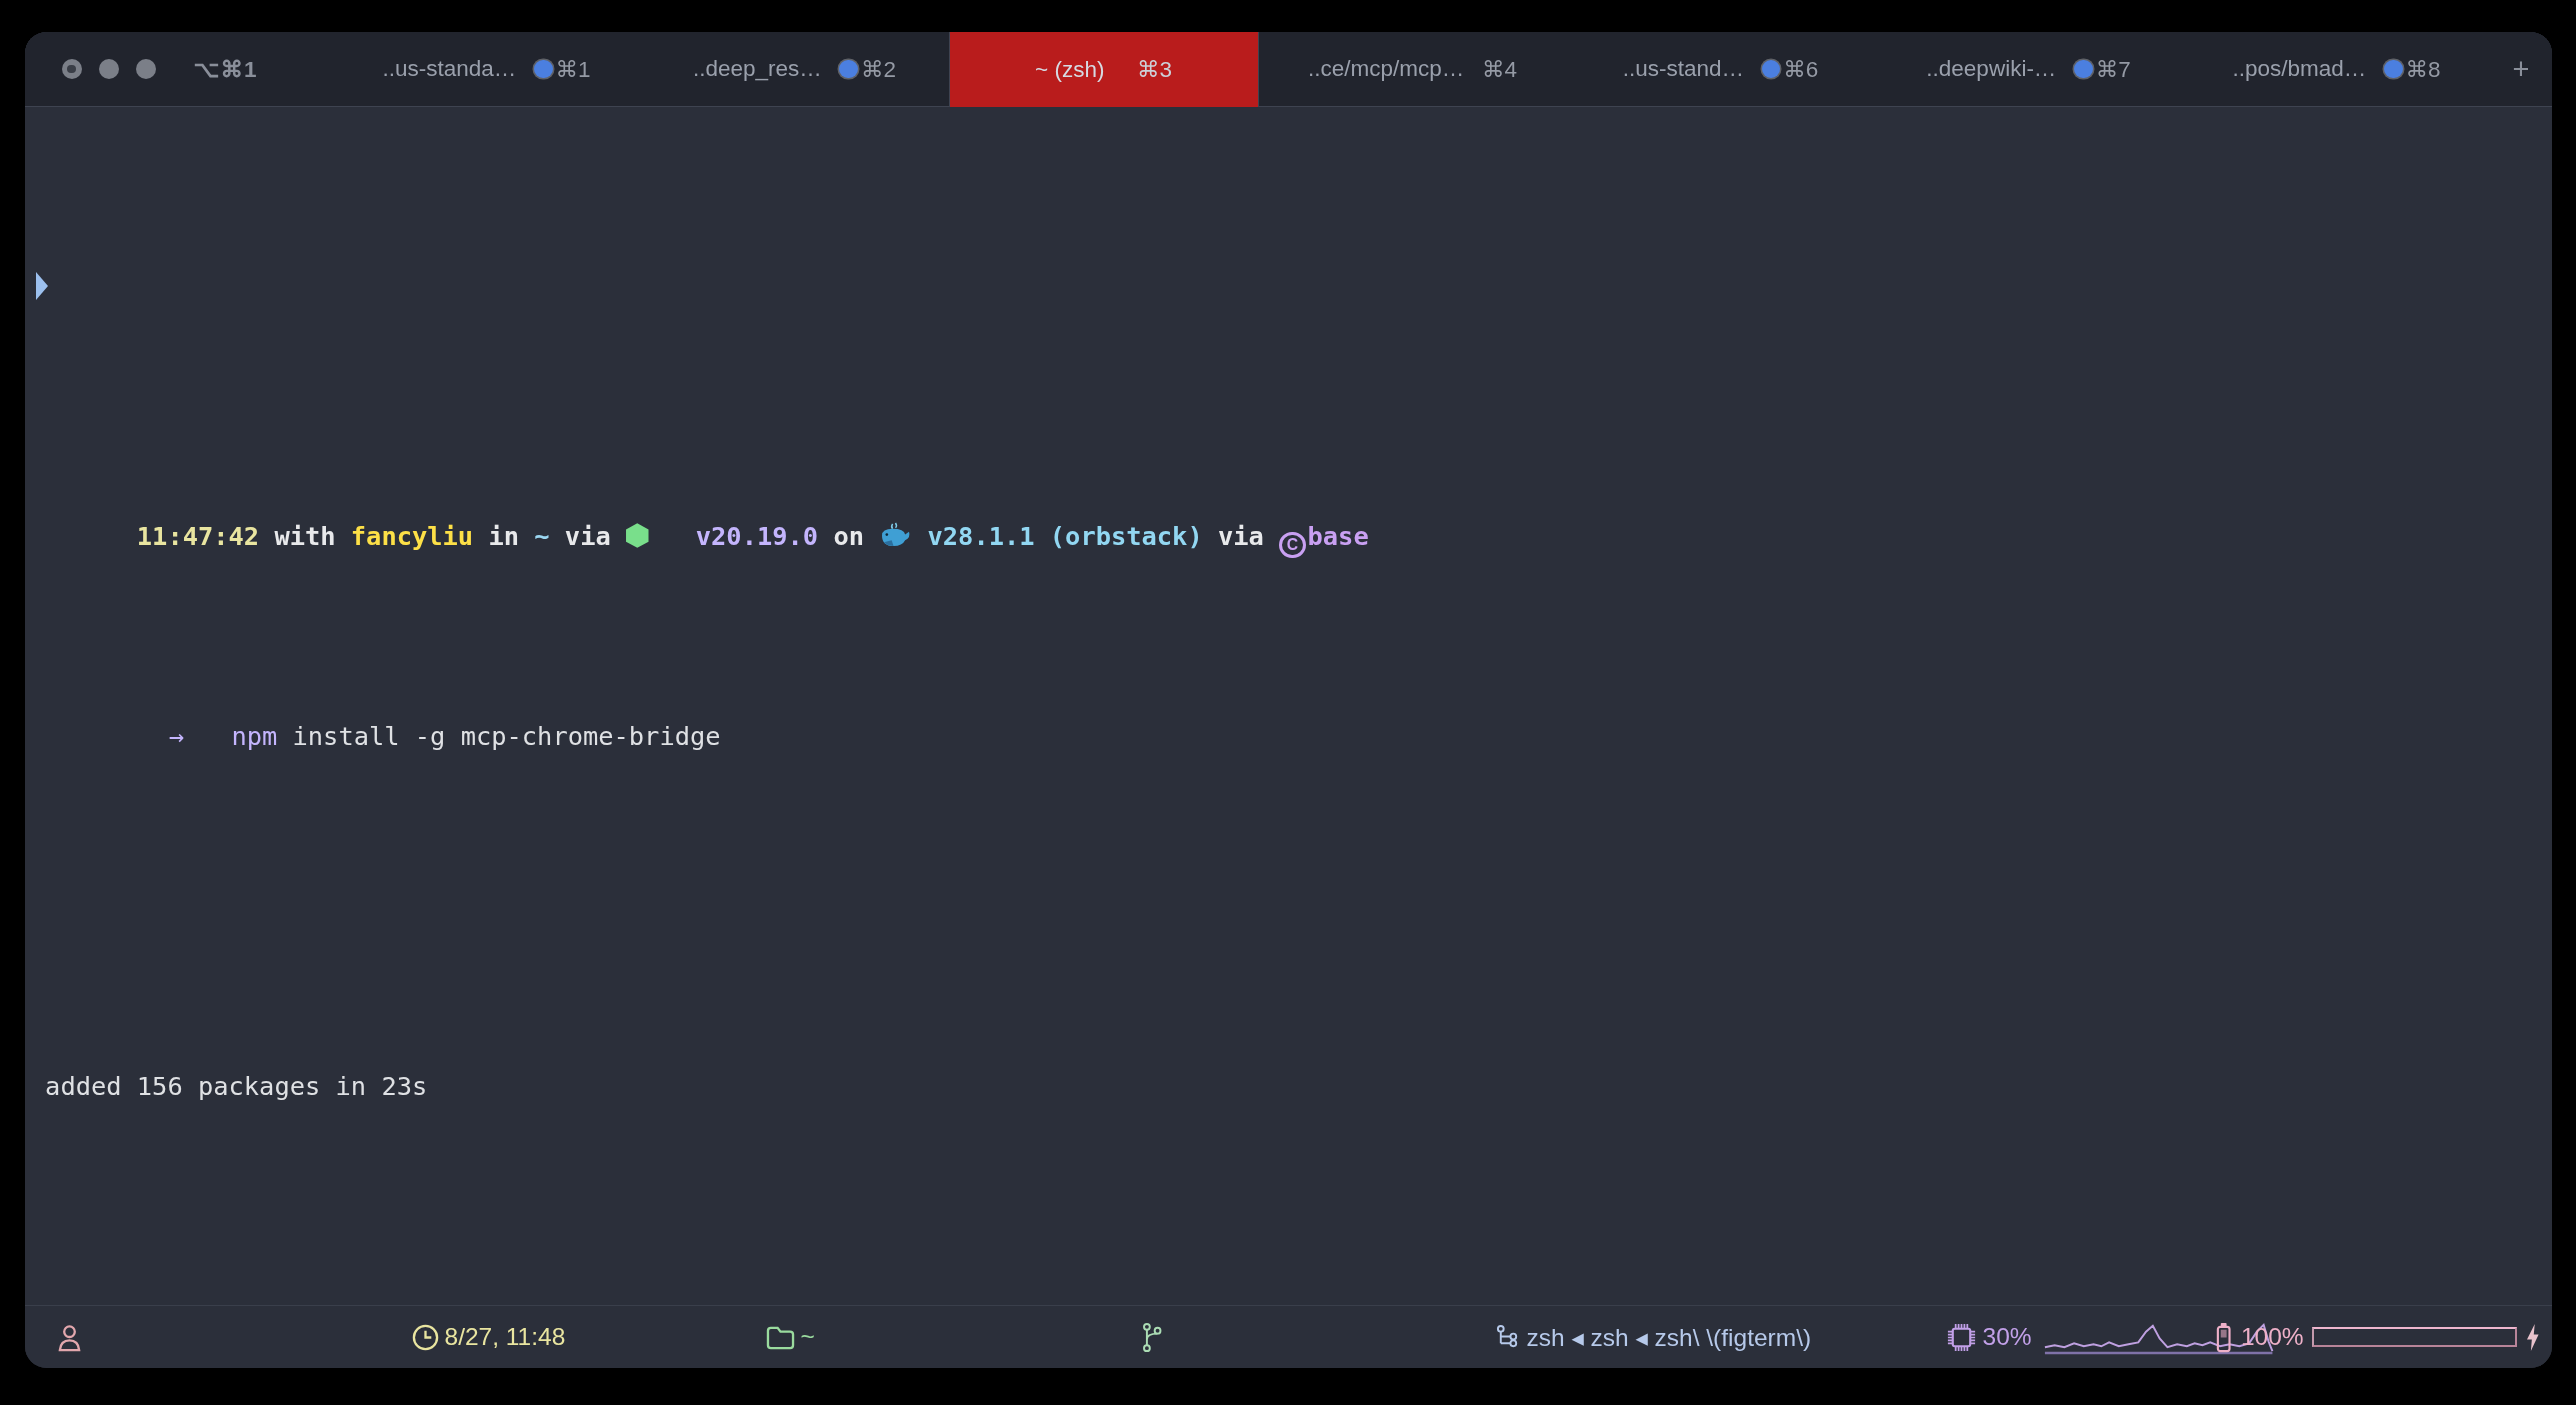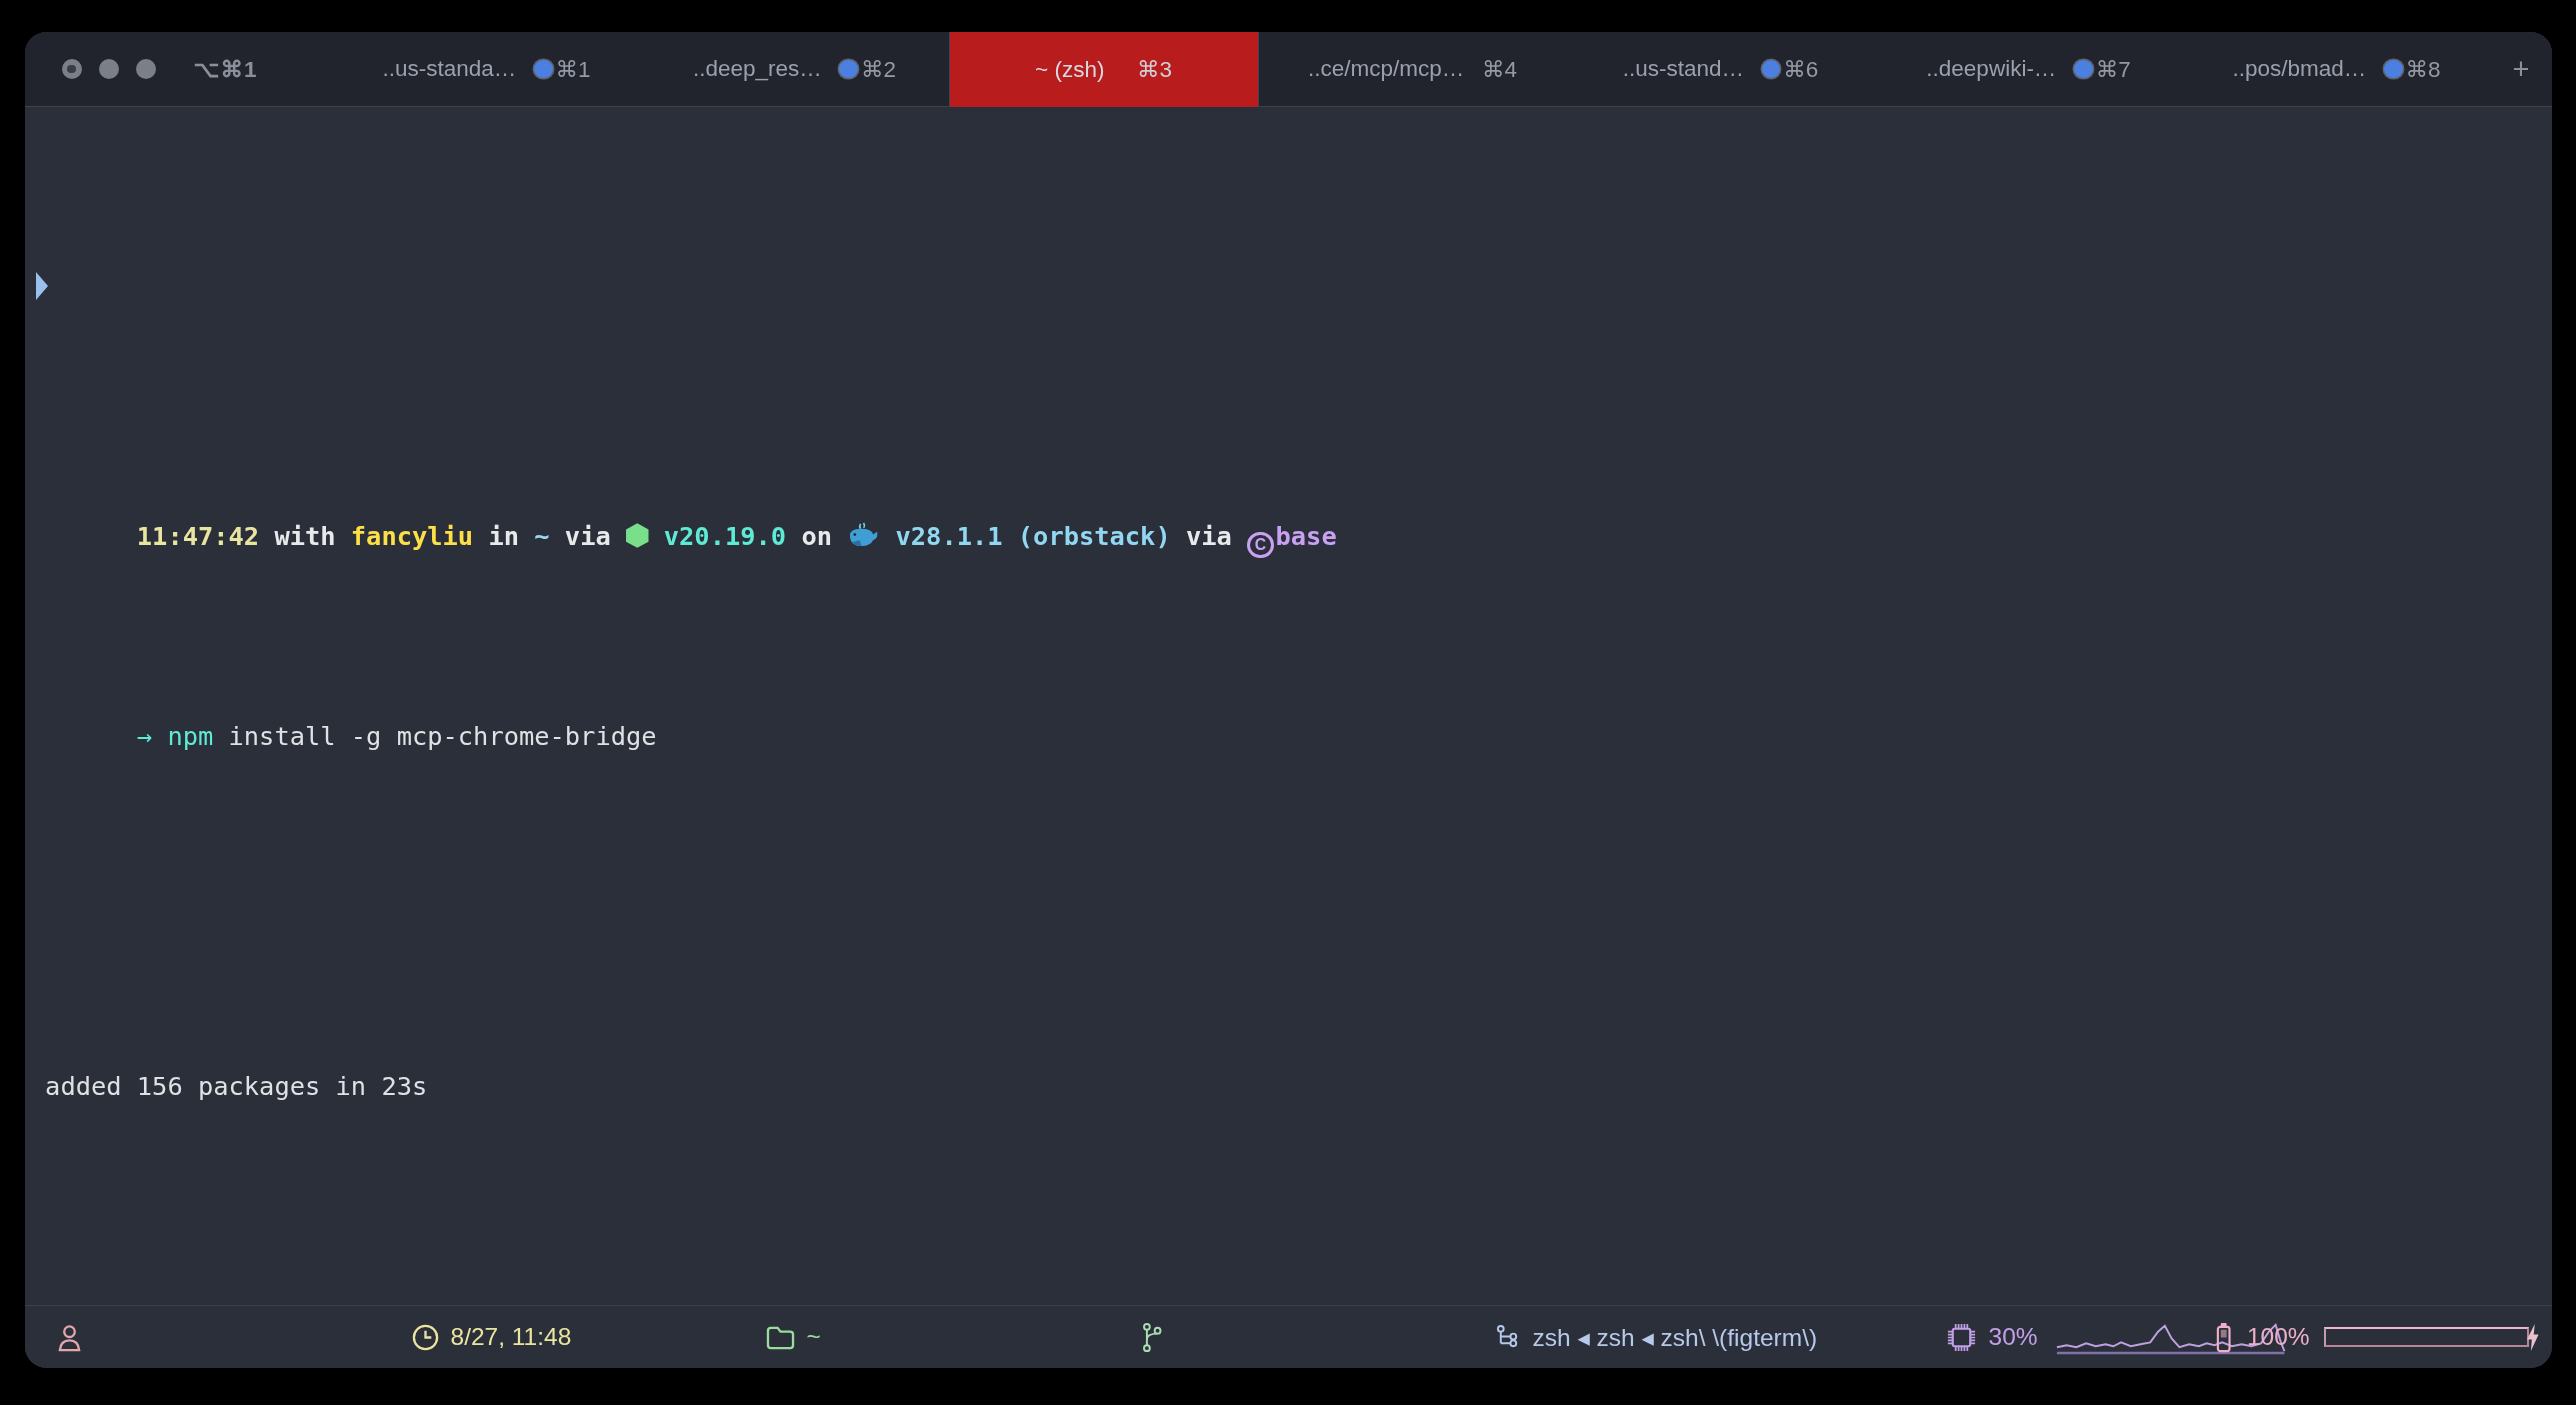--- a/index.html
+++ b/index.html
@@ -35,36 +35,36 @@
   
   .terminal { position:relative; height:1198px; padding:3.9px 19.6px 0 20.6px;
     font-family:"DejaVu Sans Mono", monospace; font-size:25.4px; line-height:50px;
     color:#dfe1e4; white-space:pre; }
   .row { height:50px; position:relative; }
   .prompt span { font-weight:bold; }
   .c-yellow { color:#e9e5a0;margin-top:47px; }
   .c-white  { color:#e8e9eb; }
   .c-pink   { color:#fde047; }
   .c-cyan   { color:#9bd7f2; }
-  .c-green  { color:#5eead4; }
+  .c-green  { color:#c4b5fd;margin-left:32px; }
   .c-blue   { color:#92d7f2; }
   .c-purple { color:#c9a0f2; }
   .mark { position:absolute; left:-8.8px; top:10.8px; width:0; height:0;
     border-left:12.7px solid #9cc0ee; border-top:14.7px solid transparent; border-bottom:14.7px solid transparent; }
   .ico { display:inline-block; vertical-align:-3.9px; }
   .hexagon { display:inline-block; width:22.5px; height:24.5px; background:#79df8b; vertical-align:-2.9px;
     clip-path:polygon(50% 0,100% 25%,100% 75%,50% 100%,0 75%,0 25%); }
   .conda { display:inline-block; width:26.4px; height:26.4px; border:3.4px solid #c9a0f2; border-radius:50%;
     color:#c9a0f2; font-size:15.7px; font-weight:bold; text-align:center; line-height:19.6px;
     vertical-align:-4.9px; margin-right:2px; font-family:"Liberation Sans",sans-serif; }
 
   
   .statusbar { position:absolute; left:0; right:0; bottom:0; height:63px;
     border-top:1px solid #3a3f4b; background:#2b2f3a; font-size:24.5px; }
-  .sb-item { position:absolute; top:0; height:62px; display:flex; align-items:center; gap:11px;
+  .sb-item { position:absolute; top:0; height:62px; display:flex; align-items:center; gap:5px;
     white-space:nowrap; }
   .sb-person  { left:31px;   color:#e2a7ad; }
   .sb-clock   { left:386px;  color:#e9e5a0; }
   .sb-folder  { left:740px;  color:#9adb9e; }
   .sb-branch  { left:1115px; color:#abdcb4; }
   .sb-proc    { left:1470px; color:#b6c9ea; }
   .sb-cpu     { left:1920px; color:#c2a0e8; }
   .sb-batt    { left:2186px; color:#eeb0c8; }
   .sb-bolt    { left:2498px; color:#e8c2cc; }
   .battbar { width:205px; height:19.6px; border-top:2.9px solid #eeb6ce; border-right:2px solid #b88498;

